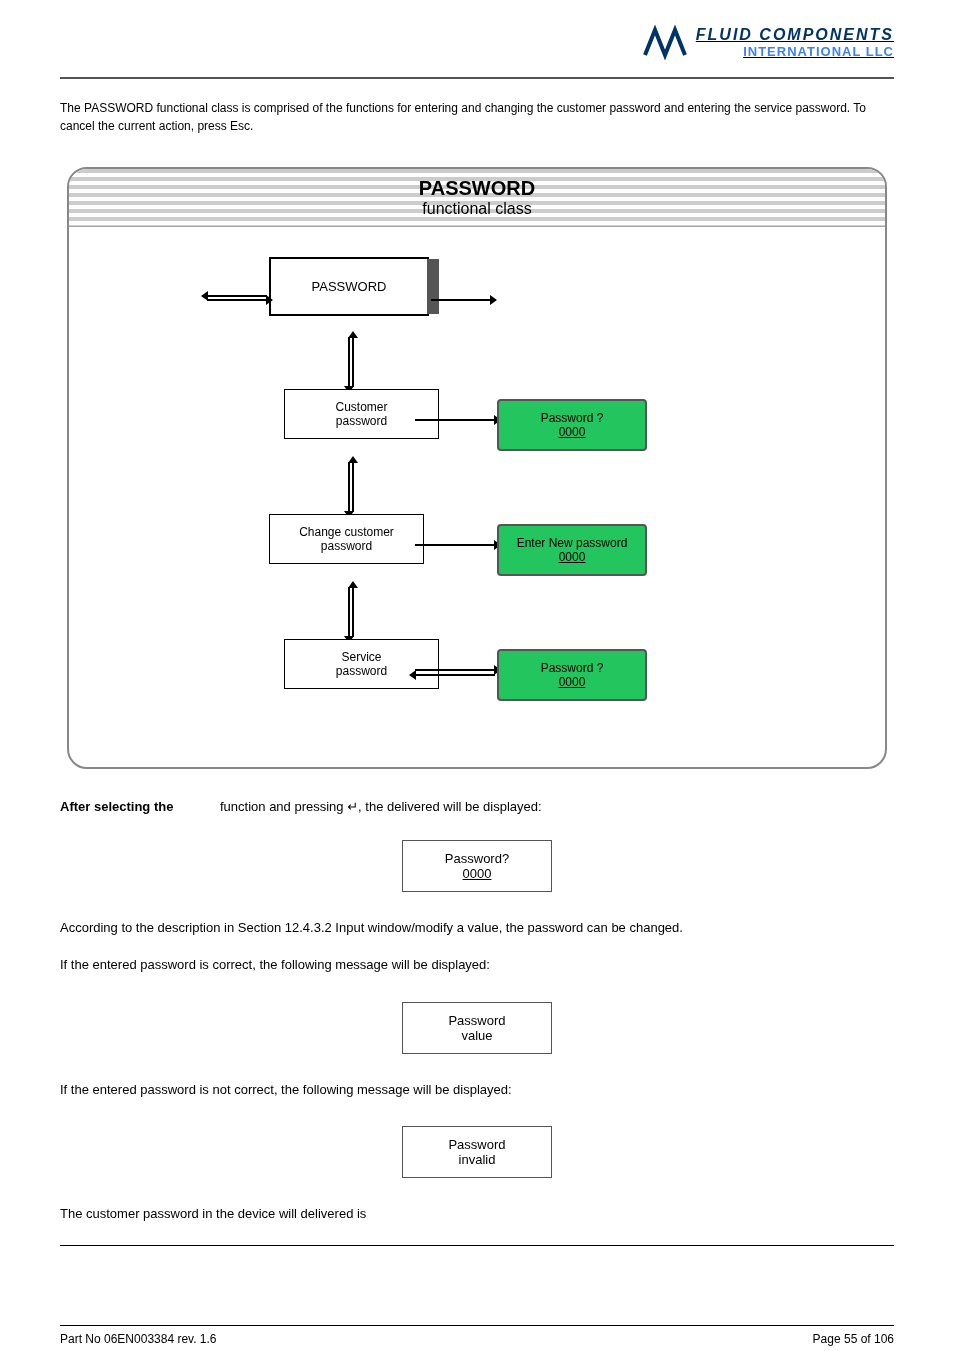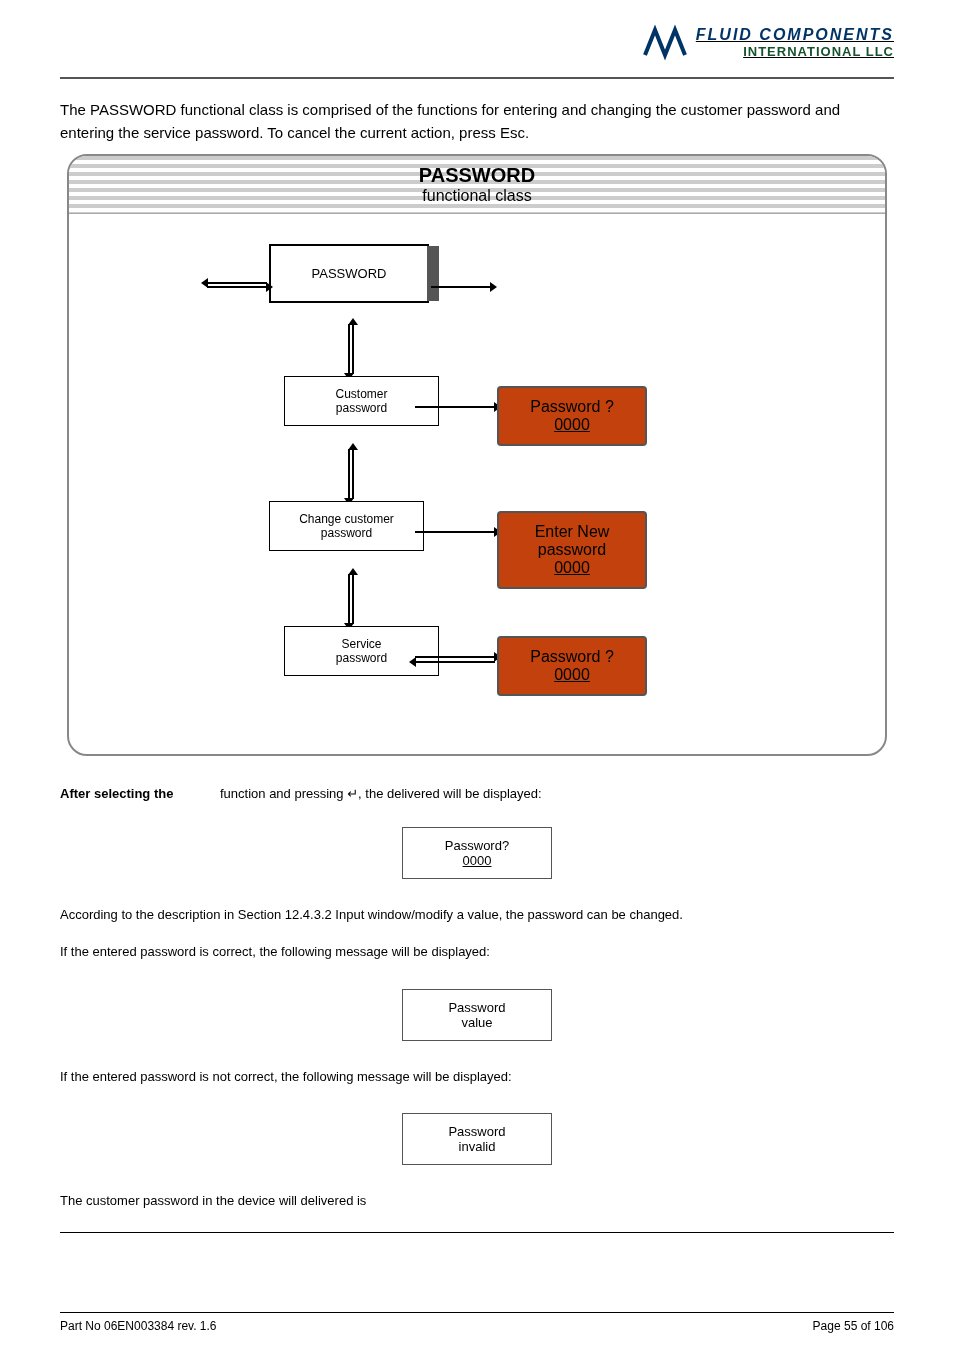--- a/index.html
+++ b/index.html
@@ -45,35 +45,35 @@
       font-size: 28px;
       font-weight: bold;
       font-style: italic;
       color: #003366;
       letter-spacing: 2px;
     }
 
     .logo-subtitle {
       font-size: 13px;
       font-weight: bold;
-      color: #14532d;
+      color: #3b82f6;
       letter-spacing: 1px;
     }
 
     .logo-icon {
       display: flex;
       align-items: center;
       margin-right: 6px;
     }
 
     
     .intro-text {
-      font-size: 15px;
+      font-size: 12px;
       line-height: 1.5;
-      margin-bottom: 10px;
+      margin-bottom: 32px;
       max-width: 820px;
     }
 
     
     .diagram-container {
       border: 2px solid #888;
       border-radius: 20px;
       width: 820px;
       margin: 0 auto 30px auto;
       padding: 0;
@@ -143,23 +143,23 @@
       font-size: 12px;
       position: absolute;
       background: #fff;
     }
 
     .display-box {
       border: 2px solid #555;
       width: 150px;
       padding: 10px 8px;
       text-align: center;
-      font-size: 16px;
-      position: absolute;
-      background: #c2410c;
+      font-size: 12px;
+      position: absolute;
+      background: #22c55e;
       border-radius: 4px;
     }
 
     .display-box .underline {
       text-decoration: underline;
     }
 
     
     .arrow-line {
       position: absolute;

